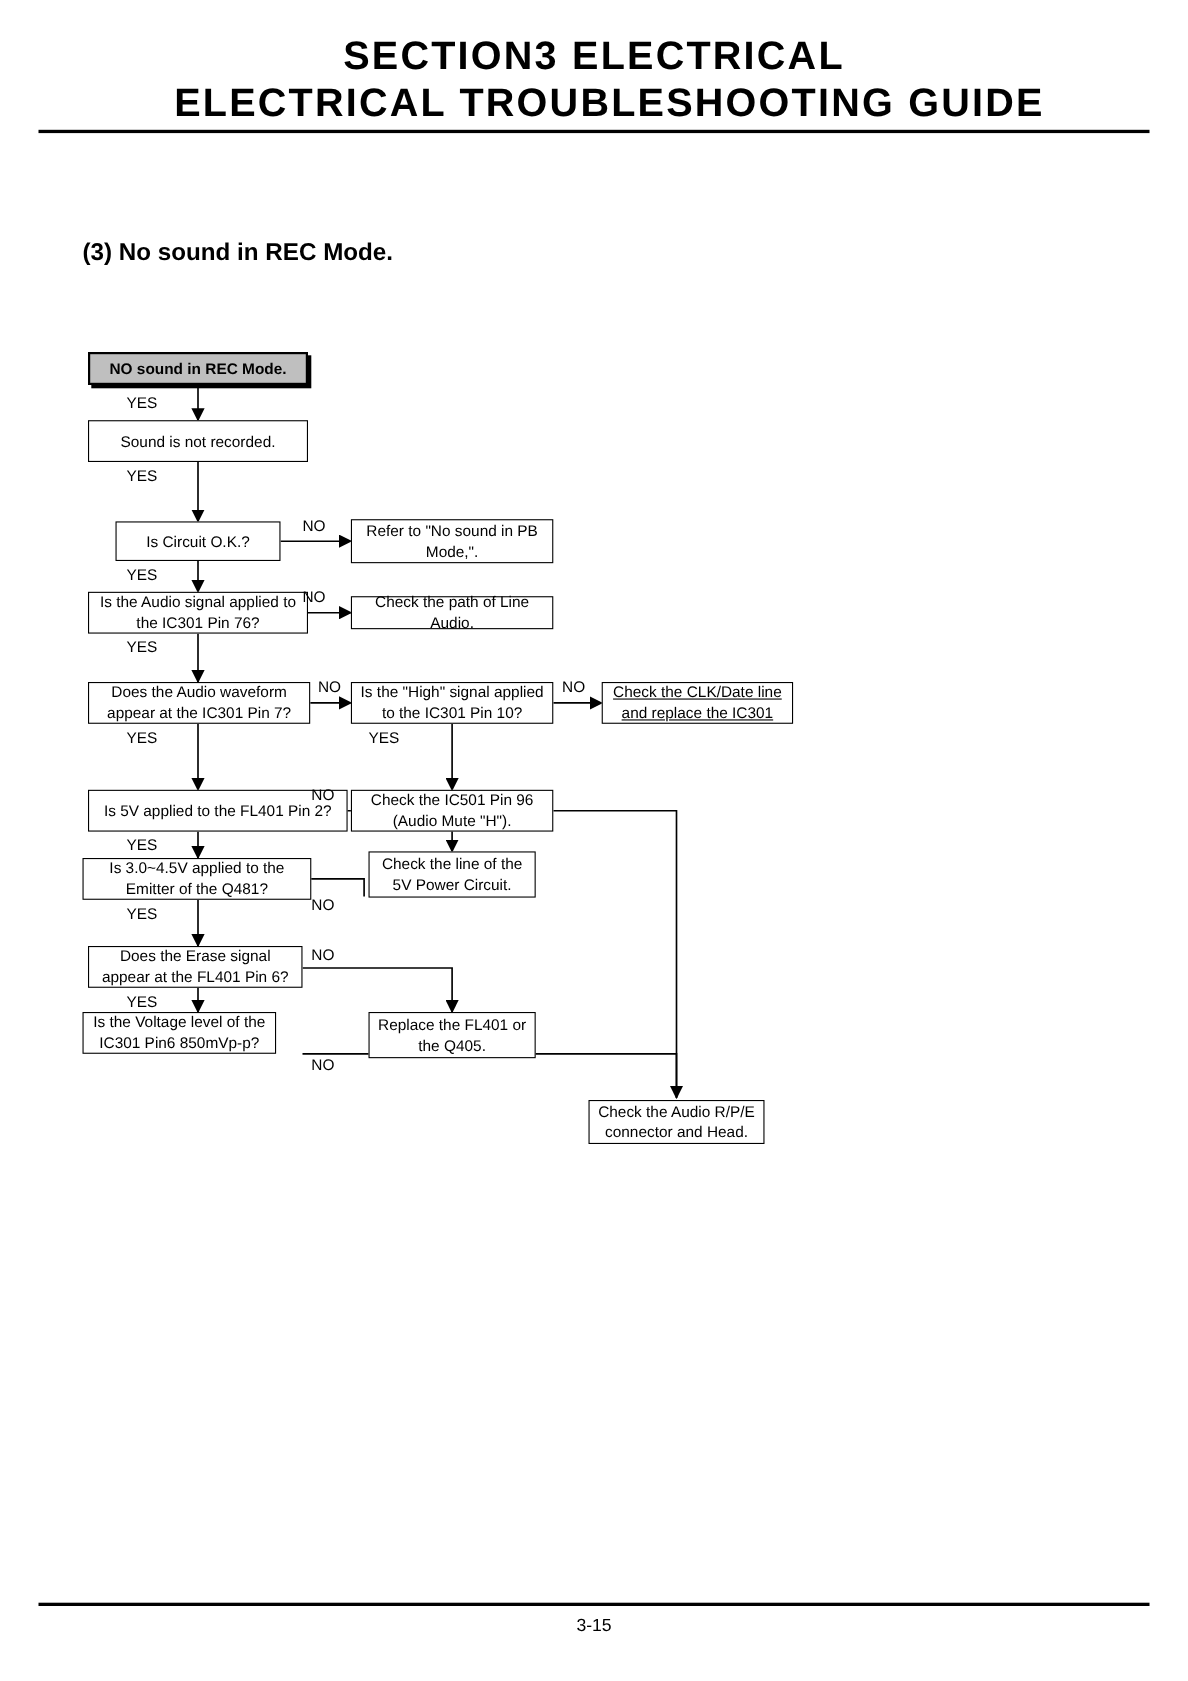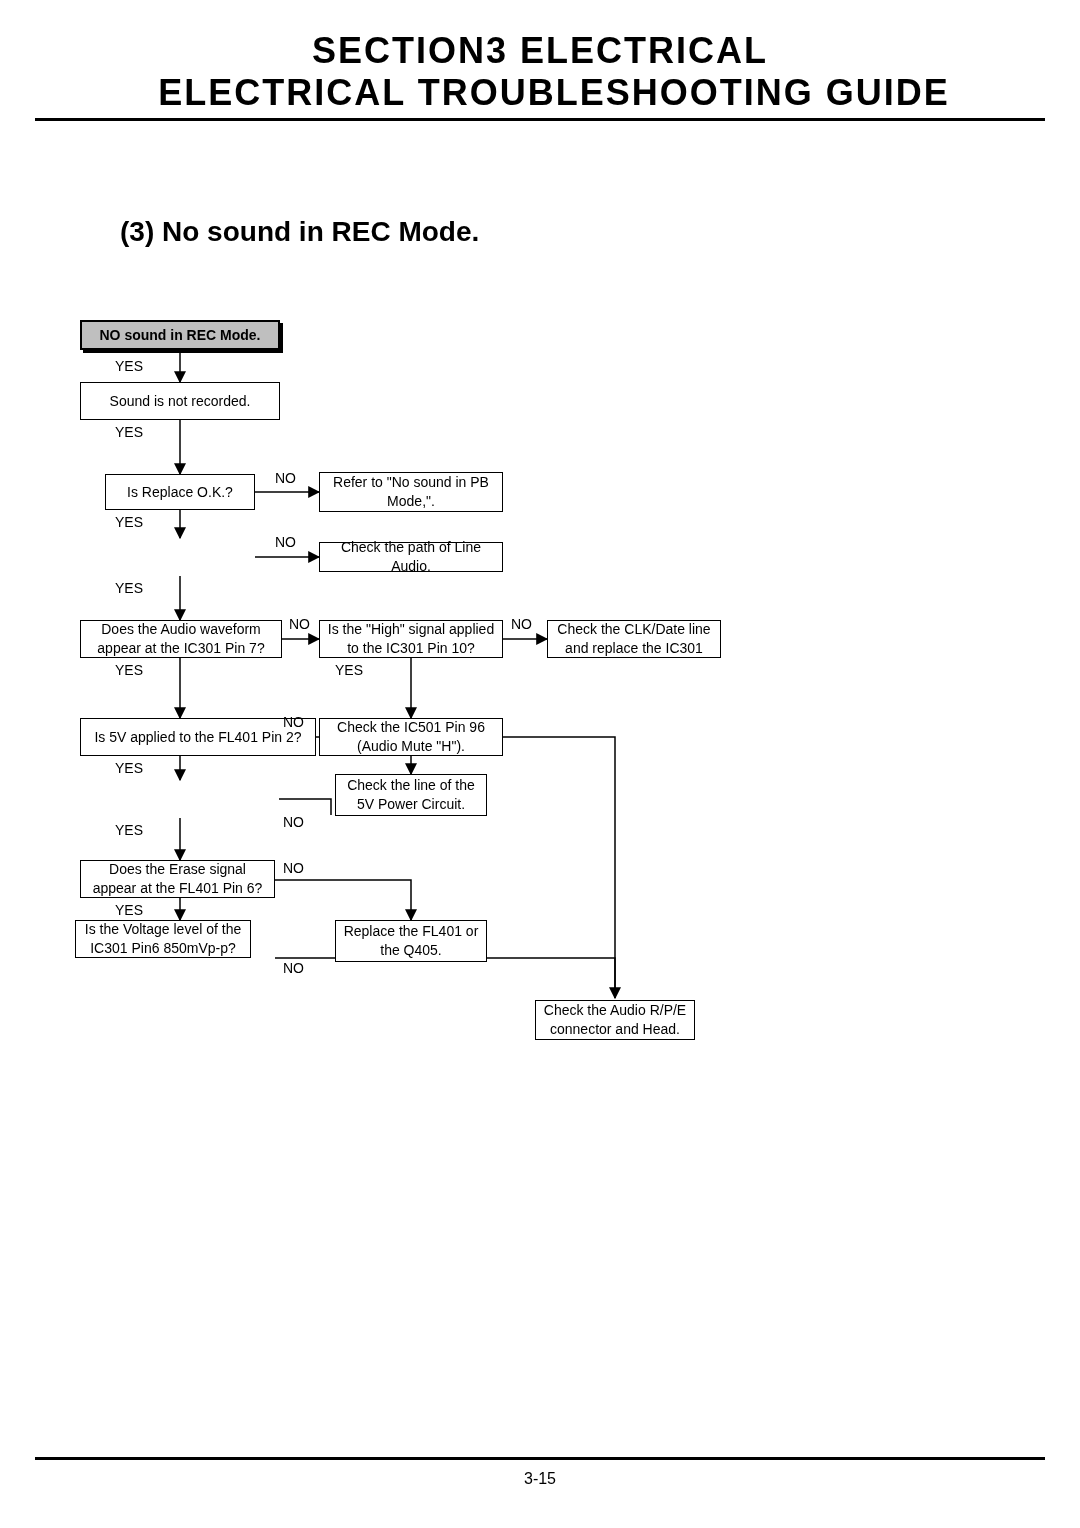--- a/index.html
+++ b/index.html
@@ -38,23 +38,22 @@
     top: 118px;
     left: 35px;
     width: 1010px;
     height: 3px;
     background: #000;
   }
   .subtitle {
     position: absolute;
     top: 216px;
     left: 75px;
-    font-size: 28px;
-    font-weight: bold;
-    margin-left: 45px;
+    font-size: 22px;
+    font-weight: bold;
   }
   .chart {
     position: absolute;
     top: 320px;
     left: 75px;
     width: 700px;
     height: 700px;
   }
   .box {
     position: absolute;
@@ -157,35 +156,37 @@
 
     <polyline points="428,417 540,417 540,678" fill="none" stroke="#000" stroke-width="1.5"></polyline>
   </svg>
 
   <div class="box header" style="top:0;left:5px;width:200px;height:30px;">NO sound in REC Mode.</div>
   <span class="lbl" style="top:38px;left:40px;">YES</span>
 
   <div class="box" style="top:62px;left:5px;width:200px;height:38px;">Sound is not recorded.</div>
   <span class="lbl" style="top:104px;left:40px;">YES</span>
 
-  <div class="box" style="top:154px;left:30px;width:150px;height:36px;">Is Replace O.K.?</div>
+  <div class="box" style="top:154px;left:30px;width:150px;height:36px;">Is Circuit O.K.?</div>
   <span class="lbl" style="top:194px;left:40px;">YES</span>
   <span class="lbl" style="top:150px;left:200px;">NO</span>
 
+  <div class="box" style="top:218px;left:5px;width:200px;height:38px;">Is the Audio signal applied to the IC301 Pin 76?</div>
   <span class="lbl" style="top:260px;left:40px;">YES</span>
   <span class="lbl" style="top:214px;left:200px;">NO</span>
 
   <div class="box" style="top:300px;left:5px;width:202px;height:38px;">Does the Audio waveform appear at the IC301 Pin 7?</div>
   <span class="lbl" style="top:342px;left:40px;">YES</span>
   <span class="lbl" style="top:296px;left:214px;">NO</span>
 
   <div class="box" style="top:398px;left:5px;width:236px;height:38px;">Is 5V applied to the FL401 Pin 2?</div>
   <span class="lbl" style="top:440px;left:40px;">YES</span>
   <span class="lbl" style="top:394px;left:208px;">NO</span>
 
+  <div class="box" style="top:460px;left:0px;width:208px;height:38px;">Is 3.0~4.5V applied to the Emitter of the Q481?</div>
   <span class="lbl" style="top:502px;left:40px;">YES</span>
   <span class="lbl" style="top:494px;left:208px;">NO</span>
 
   <div class="box" style="top:540px;left:5px;width:195px;height:38px;">Does the Erase signal appear at the FL401 Pin 6?</div>
   <span class="lbl" style="top:582px;left:40px;">YES</span>
   <span class="lbl" style="top:540px;left:208px;">NO</span>
 
   <div class="box" style="top:600px;left:0px;width:176px;height:38px;">Is the Voltage level of the IC301 Pin6 850mVp-p?</div>
   <span class="lbl" style="top:640px;left:208px;">NO</span>
 
@@ -195,20 +196,20 @@
   <div class="box" style="top:300px;left:244px;width:184px;height:38px;">Is the "High" signal applied to the IC301 Pin 10?</div>
   <span class="lbl" style="top:342px;left:260px;">YES</span>
   <span class="lbl" style="top:296px;left:436px;">NO</span>
 
   <div class="box" style="top:398px;left:244px;width:184px;height:38px;">Check the IC501 Pin 96 (Audio Mute "H").</div>
 
   <div class="box" style="top:454px;left:260px;width:152px;height:42px;">Check the line of the 5V Power Circuit.</div>
 
   <div class="box" style="top:600px;left:260px;width:152px;height:42px;">Replace the FL401 or the Q405.</div>
 
-  <div class="box" style="top:300px;left:472px;width:174px;height:38px;">Check the CLK/Date line and replace the IC301</div>
+  <div class="box" style="top:300px;left:472px;width:174px;height:38px;text-decoration:underline;">Check the CLK/Date line and replace the IC301</div>
 
   <div class="box" style="top:680px;left:460px;width:160px;height:40px;">Check the Audio R/P/E connector and Head.</div>
 
 </div>
 
 <div class="hr-bottom"></div>
 <div class="pagenum">3-15</div>
 
 </body></html>

